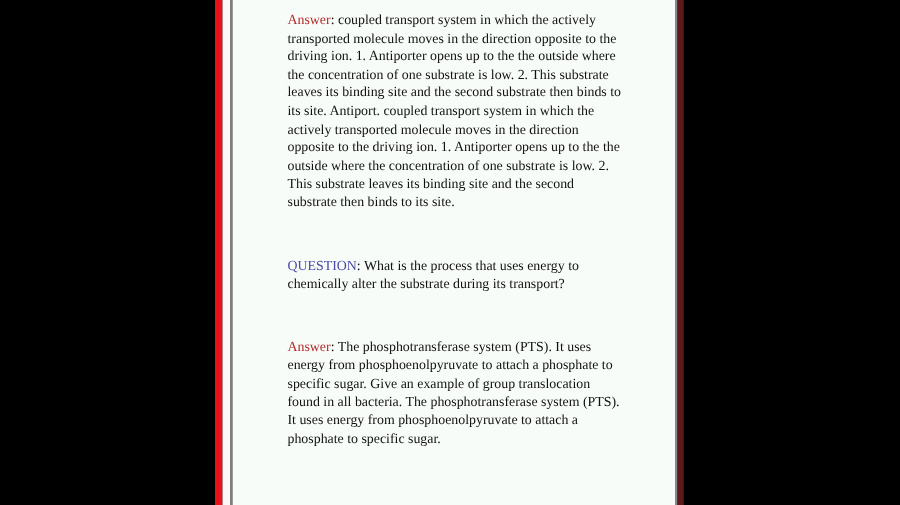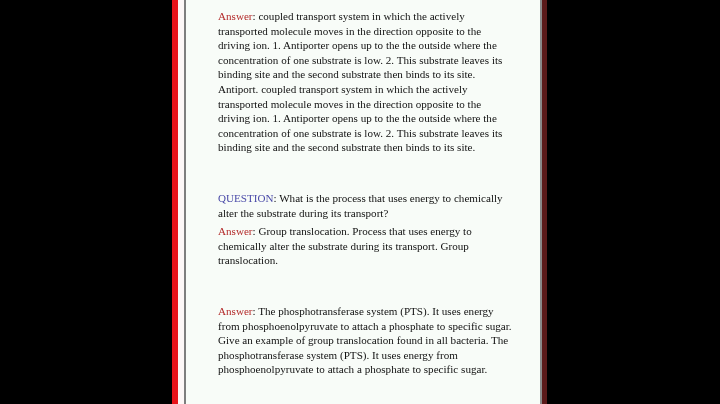--- a/index.html
+++ b/index.html
@@ -116,21 +116,21 @@
   .qa-block.spaced {
     margin-top: 36px;
   }
 
   
   .answer-para {
     margin-top: 8px;
   }
 
   .para {
-    margin: 4px;
+    margin: 16px;
   }
 
   .label-answer {
     color: #B32A2A;
   }
   .label-question {
     color: #4A4AA8;
   }
   .label-colon {
     color: #111111;
@@ -154,23 +154,20 @@
       <div class="qa-block first">
         <p class="para answer-para-first" style="margin-top:0;">
           <span class="label-answer">Answer</span><span class="label-colon">:</span><span> coupled transport system in which the actively transported molecule moves in the direction opposite to the driving ion. 1. Antiporter opens up to the the outside where the concentration of one substrate is low. 2. This substrate leaves its binding site and the second substrate then binds to its site. Antiport. coupled transport system in which the actively transported molecule moves in the direction opposite to the driving ion. 1. Antiporter opens up to the the outside where the concentration of one substrate is low. 2. This substrate leaves its binding site and the second substrate then binds to its site.</span>
         </p>
       </div>
 
       <div class="qa-block spaced">
         <p class="para">
           <span class="label-question">QUESTION</span><span class="label-colon">:</span><span> What is the process that uses energy to chemically alter the substrate during its transport?</span>
         </p>
-        <p class="para answer-para">
-          <span class="label-answer">Answer</span><span class="label-colon">:</span><span> Group translocation. Process that uses energy to chemically alter the substrate during its transport. Group translocation.</span>
-        </p>
       </div>
 
       <div class="qa-block spaced">
         <p class="para answer-para">
           <span class="label-answer">Answer</span><span class="label-colon">:</span><span> The phosphotransferase system (PTS). It uses energy from phosphoenolpyruvate to attach a phosphate to specific sugar. Give an example of group translocation found in all bacteria. The phosphotransferase system (PTS). It uses energy from phosphoenolpyruvate to attach a phosphate to specific sugar.</span>
         </p>
       </div>
 
     </div>
   </div>

